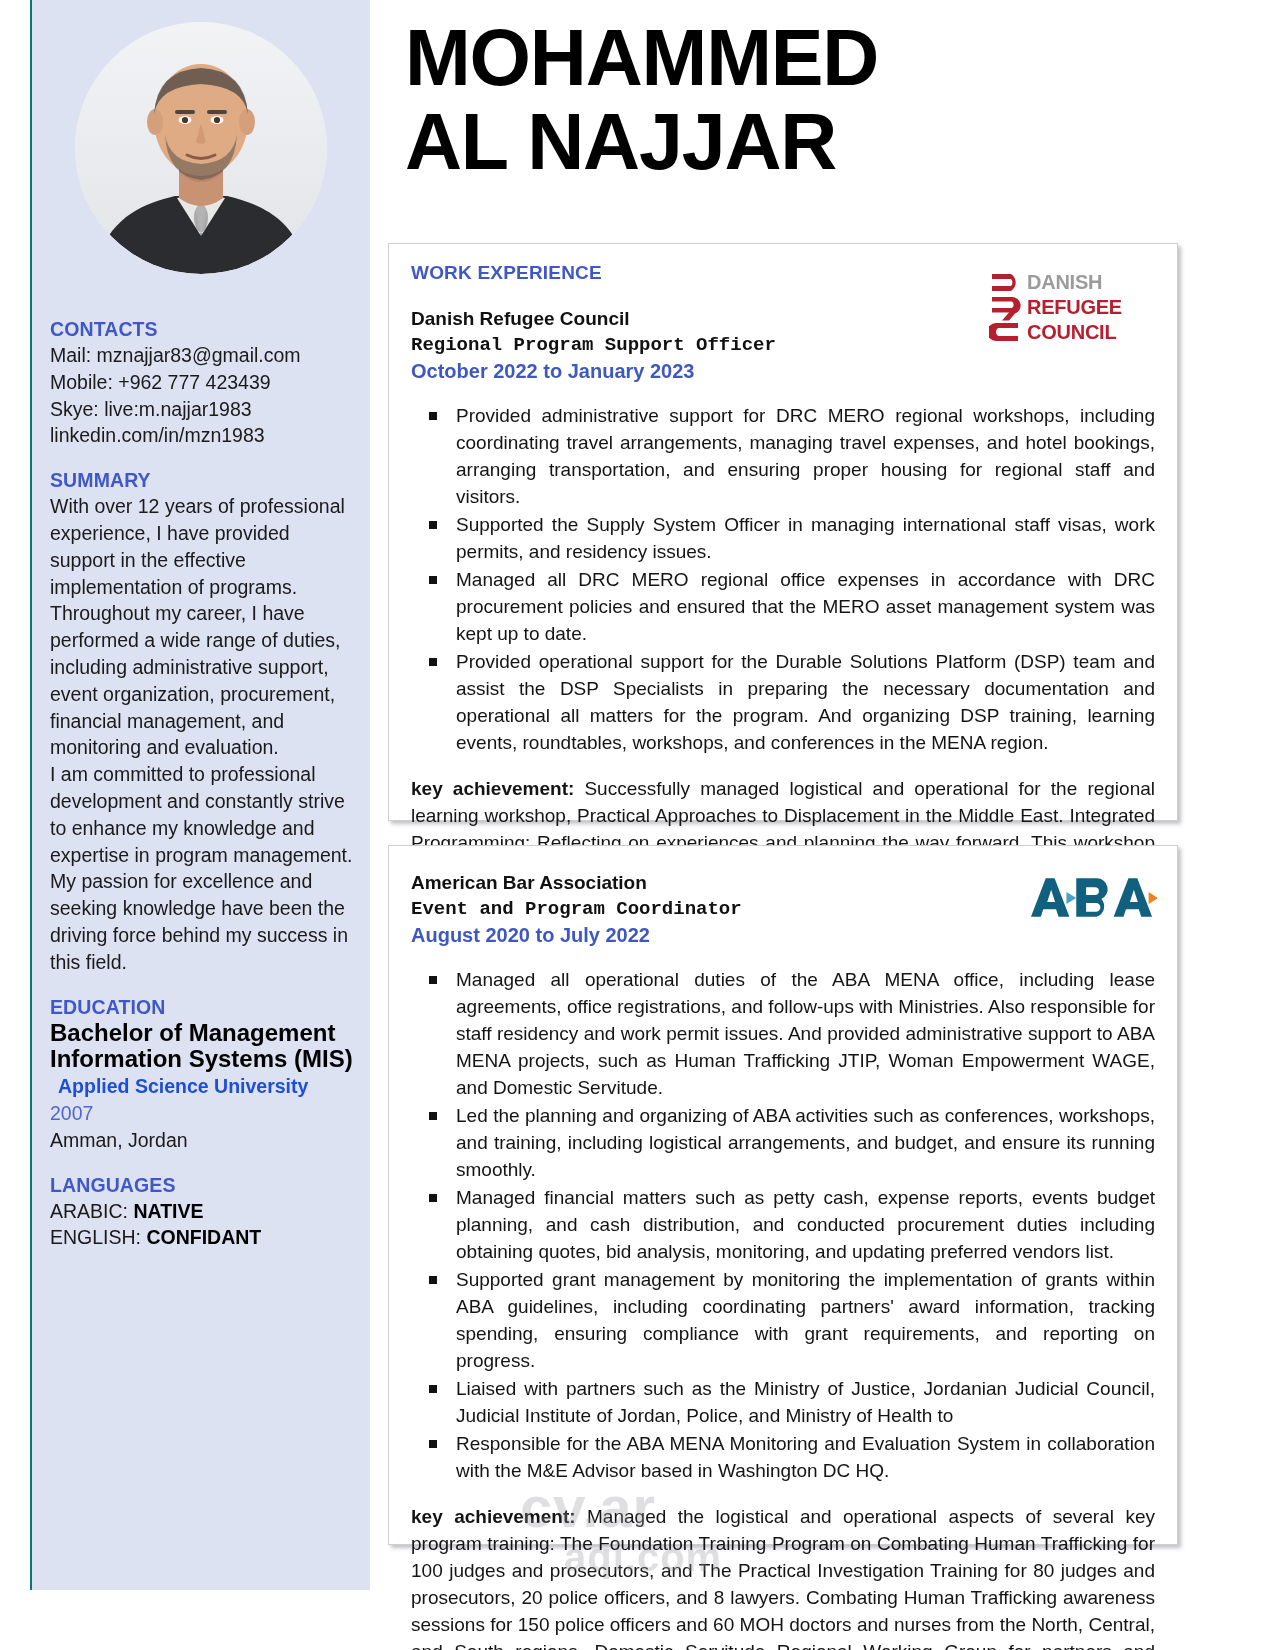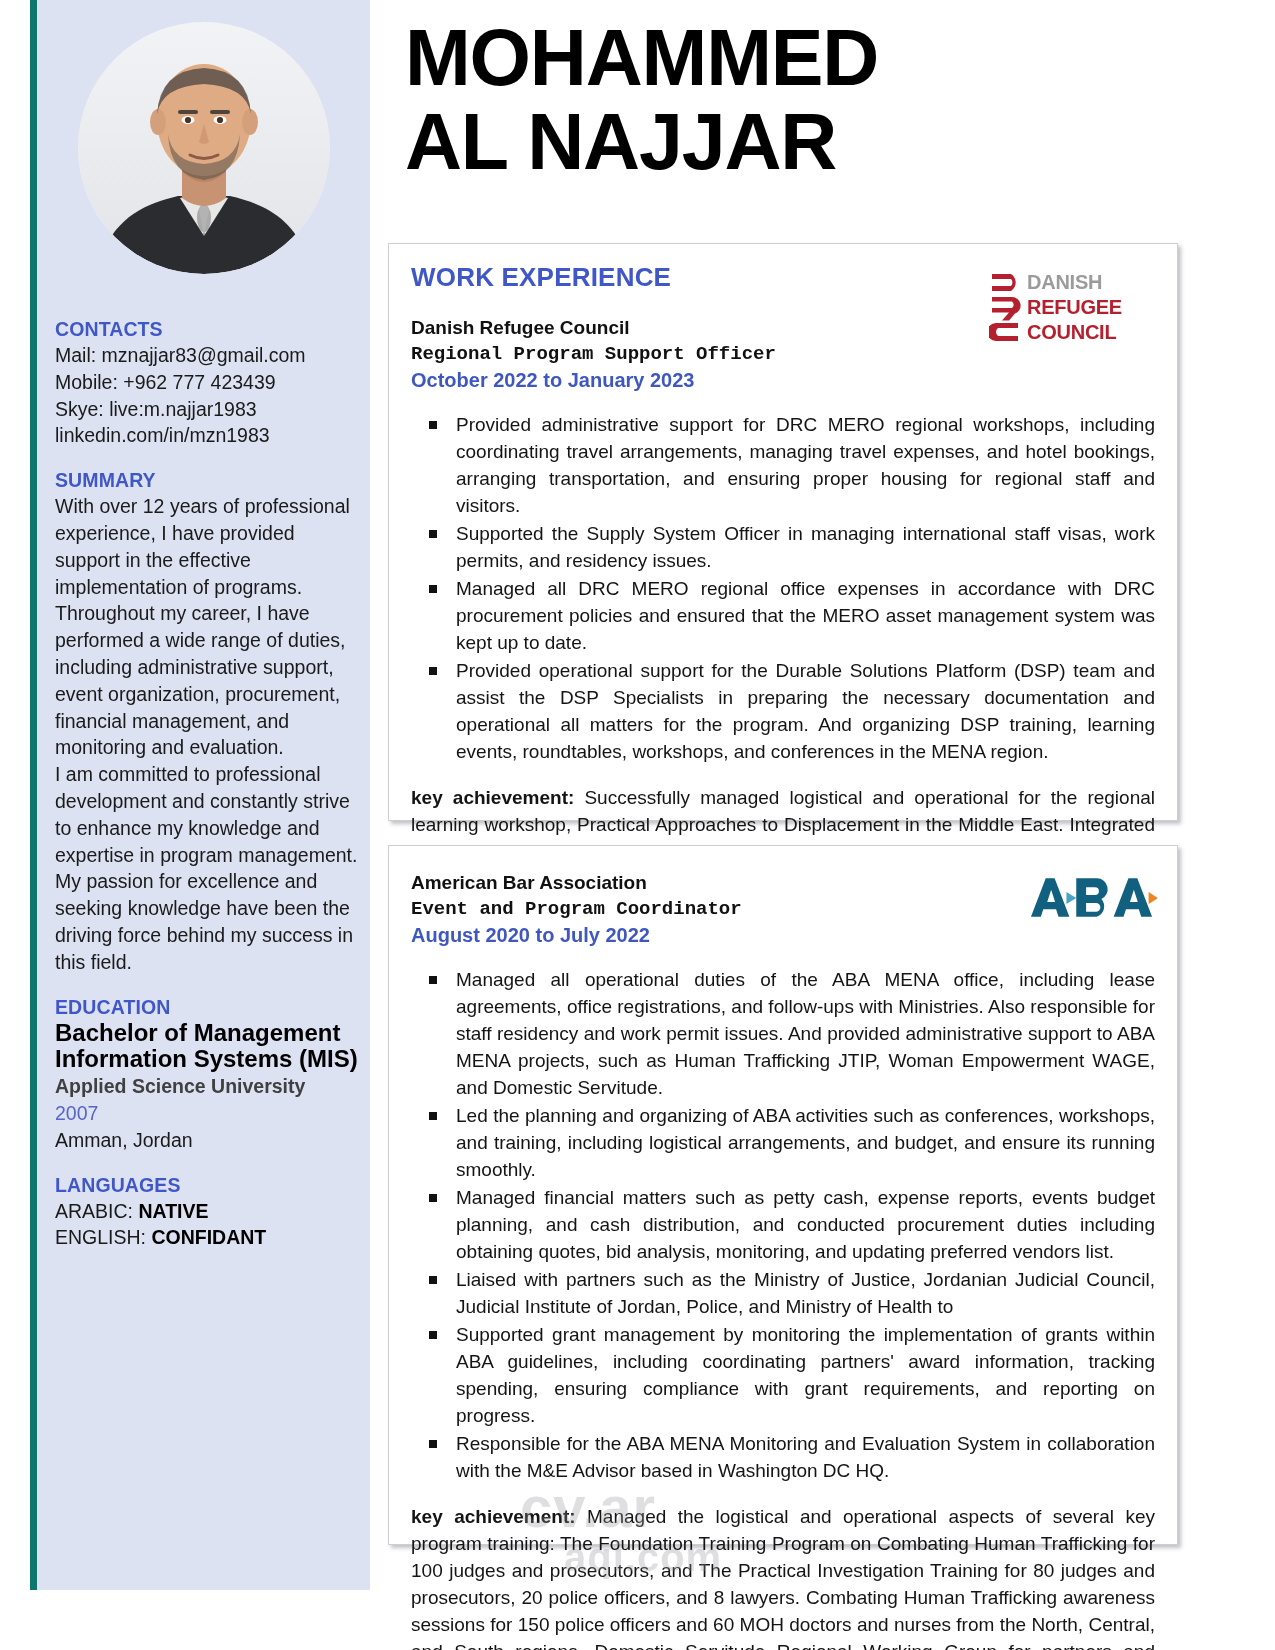--- a/index.html
+++ b/index.html
@@ -18,21 +18,21 @@
   }
 
   
   #sidebar {
     position: absolute;
     left: 30px;
     top: 0;
     width: 340px;
     height: 1590px;
     background: #dde2f2;
-    border-left: 7px solid #0f766e;
+    border-left: 2px solid #0f766e;
     padding: 0 18px;
   }
   .photo-wrap {
     position: absolute;
     left: 50%;
     top: 22px;
     transform: translateX(-50%);
     width: 252px;
     height: 252px;
     border-radius: 50%;
@@ -60,21 +60,21 @@
     line-height: 26.8px;
     white-space: nowrap;
   }
   .side-para {
     color: #1a1a1a;
     font-size: 19.5px;
     line-height: 26.8px;
   }
   .gap { height: 20px; }
   .bold { font-weight: bold; color: #000; }
-  .accent { color: #404040; font-weight: bold; }
+  .accent { color: #1d4ed8; font-weight: bold; margin-left: 8px; }
   .accent-light { color: #5566c8; }
   .edu-bold { font-weight: bold; font-size: 24px; line-height: 26.8px; color:#000000; }
 
   
   #name-block {
     position: absolute;
     left: 405px;
     top: 16px;
     width: 800px;
   }
@@ -94,21 +94,21 @@
     border: 1px solid #ccced4;
     box-shadow: 3px 3px 4px rgba(120,120,130,0.45);
   }
   #card-drc { left: 388px; top: 243px; width: 790px; height: 578px; }
   #card-aba { left: 388px; top: 845px; width: 790px; height: 700px; }
   .card-inner { padding: 18px 22px 10px 22px; position: relative; height: 100%; }
 
   .work-title {
     color: #4057c8;
     font-weight: bold;
-    font-size: 26px;
+    font-size: 19px;
     letter-spacing: .2px;
     margin-bottom: 22px;
   }
   .org {
     font-weight: bold;
     font-size: 19px;
     line-height: 26px;
     color: #111;
   }
   .role {
@@ -325,22 +325,22 @@
       </svg>
 
       <div class="org" style="margin-top:6px;">American Bar Association</div>
       <div class="role">Event and Program Coordinator</div>
       <div class="dates">August 2020 to July 2022</div>
 
       <ul class="bullets">
         <li>Managed all operational duties of the ABA MENA office, including lease agreements, office registrations, and follow-ups with Ministries. Also responsible for staff residency and work permit issues. And provided administrative support to ABA MENA projects, such as Human Trafficking JTIP, Woman Empowerment WAGE, and Domestic Servitude.</li>
         <li>Led the planning and organizing of ABA activities such as conferences, workshops, and training, including logistical arrangements, and budget, and ensure its running smoothly.</li>
         <li>Managed financial matters such as petty cash, expense reports, events budget planning, and cash distribution, and conducted procurement duties including obtaining quotes, bid analysis, monitoring, and updating preferred vendors list.</li>
+        <li>Supported grant management by monitoring the implementation of grants within ABA guidelines, including coordinating partners' award information, tracking spending, ensuring compliance with grant requirements, and reporting on progress.</li>
         <li>Liaised with partners such as the Ministry of Justice, Jordanian Judicial Council, Judicial Institute of Jordan, Police, and Ministry of Health to</li>
-        <li>Supported grant management by monitoring the implementation of grants within ABA guidelines, including coordinating partners' award information, tracking spending, ensuring compliance with grant requirements, and reporting on progress.</li>
         <li>Responsible for the ABA MENA Monitoring and Evaluation System in collaboration with the M&amp;E Advisor based in Washington DC HQ.</li>
       </ul>
 
       <div class="achieve">
         <b>key achievement:</b><span> Managed the logistical and operational aspects of several key program training: The Foundation Training Program on Combating Human Trafficking for 100 judges and prosecutors, and The Practical Investigation Training for 80 judges and prosecutors, 20 police officers, and 8 lawyers. Combating Human Trafficking awareness sessions for 150 police officers and 60 MOH doctors and nurses from the North, Central, and South regions. Domestic Servitude Regional Working Group for partners and stakeholders from Jordan, Lebanon, Tunisia, and Morocco.</span>
       </div>
     </div>
   </section>
 
   <div id="watermark">

